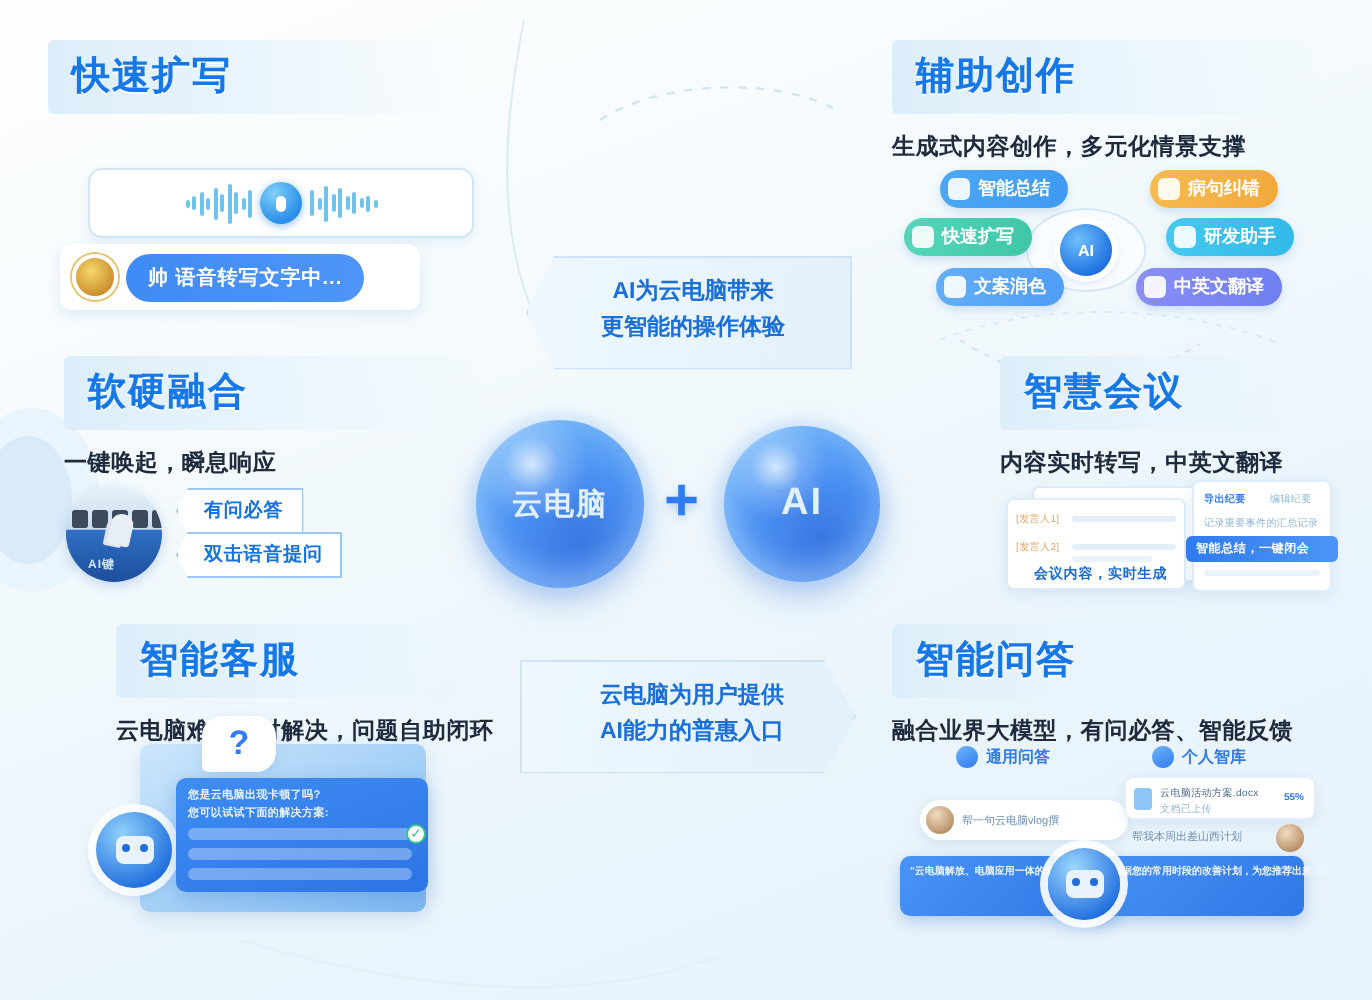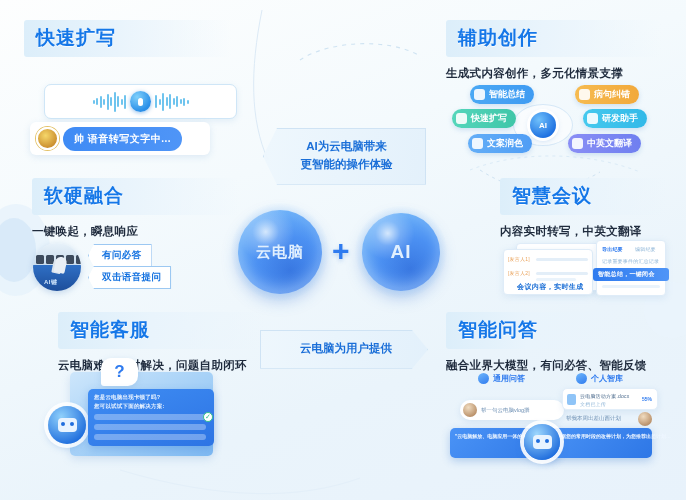--- a/index.html
+++ b/index.html
@@ -391,20 +391,21 @@
     <div>AI为云电脑带来</div>
     <div>更智能的操作体验</div>
   </div>
 
   <div class="sphere" style="left:238px; top:210px; width:84px; height:84px; font-size:15px;">云电脑</div>
   <div class="plus" style="left:332px; top:234px;">+</div>
   <div class="sphere" style="left:362px; top:213px; width:78px; height:78px; font-size:19px;">AI</div>
 
   <div class="callout right-point" style="left:260px; top:316px; width:168px;margin-top:14px;">
     <div>云电脑为用户提供</div>
+    <div>AI能力的普惠入口</div>
   </div>
 
   <div class="panel" style="left:24px; top:312px;margin-left:34px;">
     <div class="hdr">
       <span>智能客服</span>
     </div>
     <div class="sub">云电脑难题实时解决，问题自助闭环</div>
   </div>
 
   <div class="cs-panel" style="left:70px; top:372px; width:143px; height:84px;"></div>

